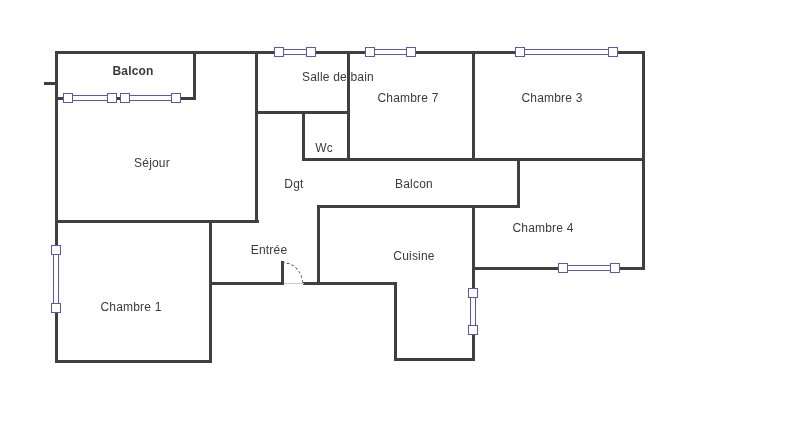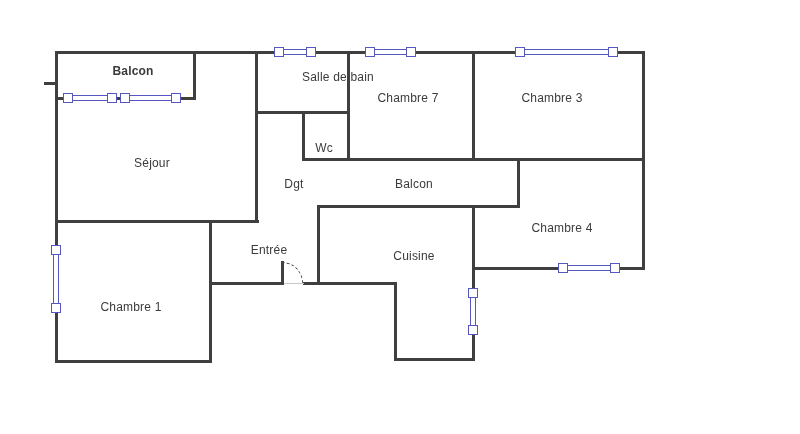--- a/index.html
+++ b/index.html
@@ -127,18 +127,18 @@
     </div>
   <div class="layer" id="labels-layer">
       <span class="room-label" style="left: 133px; top: 71px; font-weight: bold;">Balcon</span>
       <span class="room-label" style="left: 302px; top: 77px; margin-left: 36px;">Salle de bain</span>
       <span class="room-label" style="left: 408px; top: 98px;">Chambre 7</span>
       <span class="room-label" style="left: 552px; top: 98px;">Chambre 3</span>
       <span class="room-label" style="left: 152px; top: 163px;">Séjour</span>
       <span class="room-label" style="left: 324px; top: 148px;">Wc</span>
       <span class="room-label" style="left: 294px; top: 184px;">Dgt</span>
       <span class="room-label" style="left: 414px; top: 184px;">Balcon</span>
-      <span class="room-label" style="left: 562px; top: 228px; text-align: right;">Chambre 4</span>
+      <span class="room-label" style="left: 543px; top: 228px; text-align: right;">Chambre 4</span>
       <span class="room-label" style="left: 269px; top: 250px;">Entrée</span>
       <span class="room-label" style="left: 131px; top: 283px; margin-top: 24px;">Chambre 1</span>
       <span class="room-label" style="left: 414px; top: 256px; text-align: right;">Cuisine</span>
     </div>
 </div>
 
 </body></html>

